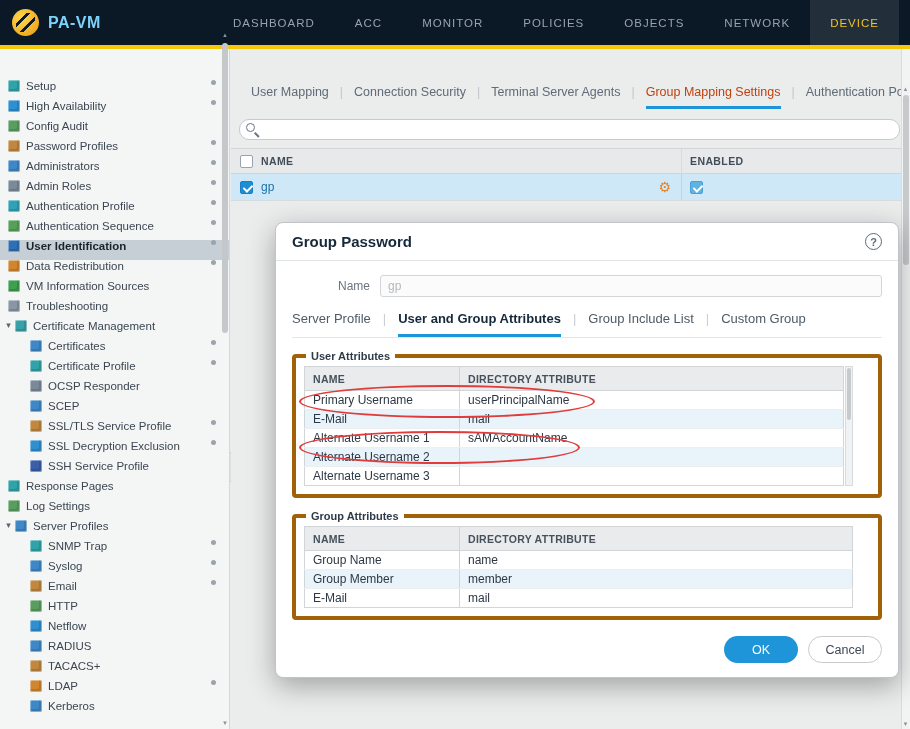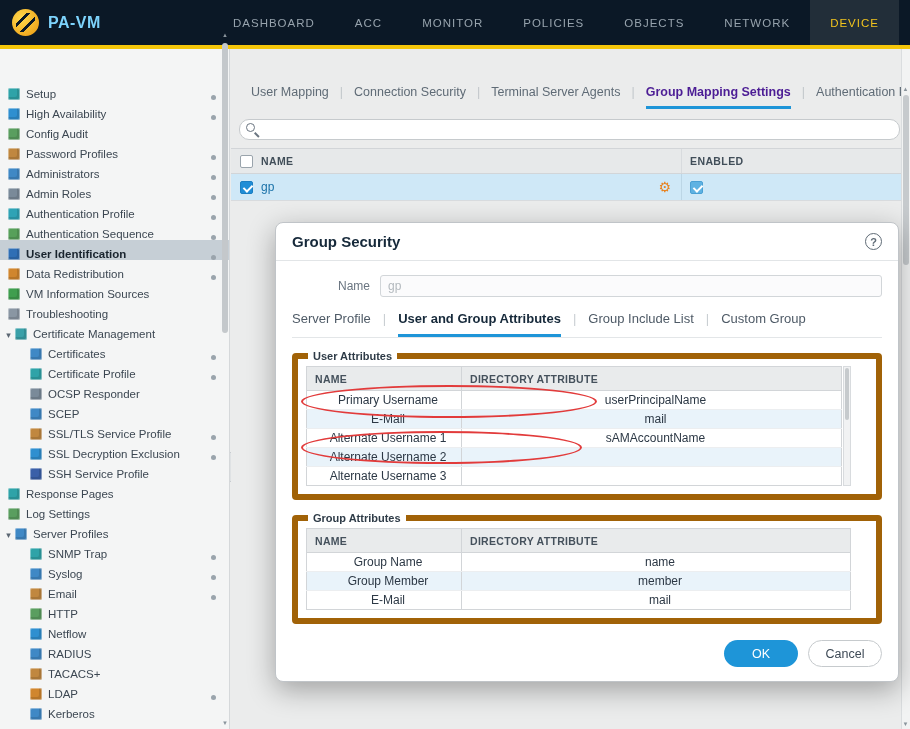--- a/index.html
+++ b/index.html
@@ -13,38 +13,38 @@
   .logo { width:27px; height:27px; border-radius:50%; background:radial-gradient(circle at 35% 35%, #ffd94d, #f0a81e 75%); position:relative; flex:none; }
   .logo::after { content:""; position:absolute; inset:4px; background:linear-gradient(135deg, transparent 28%, #0b1826 28% 38%, transparent 38% 60%, #0b1826 60% 70%, transparent 70%); }
   .brand-text { color:#7dd3fc; font-weight:bold; font-size:16px; letter-spacing:.5px; }
   .topnav { display:flex; align-items:stretch; margin-left:8px; }
   .nav-item { display:flex; align-items:center; padding:0 20px; color:#97a3ad; font-size:11.5px; letter-spacing:1px; cursor:default; }
   .nav-item.active { background:#222e39; color:#f2c41d; }
   .stripe { position:absolute; top:45px; left:0; right:0; height:4px; background:#f5c60a; }
 
   
   .sidebar { position:absolute; top:49px; left:0; bottom:0; width:230px; background:#f4f5f5; border-right:1px solid #d5d8da; padding-top:31px; overflow:hidden; }
-  .side-item { display:flex; align-items:flex-end; height:20px; padding-left:8px; padding-right:13px; font-size:11.5px; color:#3c4752; cursor:default; }
+  .side-item { display:flex; align-items:flex-start; height:20px; padding-left:8px; padding-right:13px; font-size:11.5px; color:#3c4752; cursor:default; }
   .side-item.expandable { padding-left:2px; }
   .side-item.child { padding-left:30px; }
   .side-item .caret { width:13px; flex:none; text-align:center; color:#5a6672; font-size:9px; }
   .side-item .icon { width:12px; height:12px; border-radius:2px; margin-right:6px; flex:none; box-shadow:inset 0 0 0 1px rgba(255,255,255,.4), inset -3px -3px 0 rgba(0,0,0,.12); }
   .side-item .lbl { flex:1 1 auto; white-space:nowrap; overflow:hidden; }
   .side-item .dot { width:5px; height:5px; border-radius:50%; background:#9aa4ac; flex:none; }
   .side-item.selected { background:#c6cfd6; font-weight:bold; color:#19242e; }
   .sb-scroll { position:absolute; top:31px; right:1px; bottom:2px; width:8px; }
   .sb-arrow { position:absolute; left:0; width:8px; font-size:6px; color:#8a949c; text-align:center; line-height:8px; }
   .sb-thumb { position:absolute; top:12px; left:1px; width:6px; height:290px; background:#c4c8cb; border-radius:3px; }
   .collapse-handle { position:absolute; left:230px; top:452px; width:9px; height:30px; background:#dfe2e4; border:1px solid #c8ccd0; border-left:none; border-radius:0 4px 4px 0; display:flex; align-items:center; justify-content:center; font-size:9px; color:#7a8590; cursor:pointer; }
 
   
   .content { position:absolute; left:231px; top:49px; right:0; bottom:0; background:#ebecec; }
   .content-tabs { margin:36px 0 0 20px; font-size:12.5px; color:#5f6b76; white-space:nowrap; overflow:hidden; width:650px; }
   .ctab { display:inline-block; padding-bottom:7px; cursor:pointer; }
-  .ctab.active { color:#4c1d95; font-weight:bold; border-bottom:3px solid #1e95d8; }
+  .ctab.active { color:#c2410c; font-weight:normal; border-bottom:3px solid #1e95d8; }
   .ctab-sep { color:#c2c7cb; margin:0 11px; }
   .search-row { position:relative; margin:10px 10px 0 8px; height:21px; }
   .mag { position:absolute; left:7px; top:4px; width:9px; height:9px; border:1.5px solid #6a7581; border-radius:50%; }
   .mag::after { content:""; position:absolute; width:6px; height:1.5px; background:#6a7581; transform:rotate(45deg); left:7px; top:10px; }
   .search-input { width:100%; height:21px; border:1px solid #c6cacd; border-radius:10px; background:#fff; padding:0 8px 0 26px; font-size:12px; color:#333; outline:none; }
   .gm-table { margin-top:8px; }
   .gm-header { display:flex; height:26px; background:#e7e9ea; border-top:1px solid #d2d5d8; border-bottom:1px solid #d2d5d8; align-items:center; font-size:10.5px; font-weight:bold; color:#414e59; letter-spacing:.4px; }
   .col-check { width:30px; display:flex; justify-content:center; flex:none; }
   .col-name { width:420px; flex:none; display:flex; align-items:center; }
   .col-enabled { flex:1; padding-left:8px; border-left:1px solid #d8dbde; align-self:stretch; display:flex; align-items:center; }
@@ -65,28 +65,28 @@
   .modal-title-row { height:38px; display:flex; align-items:center; padding:0 16px; border-bottom:1px solid #e2e5e7; }
   .modal-title { font-size:15px; color:#16293a; font-weight:bold; }
   .help { margin-left:auto; width:17px; height:17px; border:1.5px solid #5f6b76; border-radius:50%; color:#5f6b76; font-size:11px; font-weight:bold; display:flex; align-items:center; justify-content:center; cursor:pointer; }
   .name-row { display:flex; align-items:center; margin:14px 16px 0 16px; }
   .name-label { width:88px; text-align:right; color:#6a7581; font-size:12px; padding-right:10px; flex:none; }
   .name-input { flex:1; height:22px; border:1px solid #d2d6d9; border-radius:3px; background:#fbfbfc; color:#b3b9be; font-size:12px; display:flex; align-items:center; padding-left:7px; }
   .dlg-tabs { margin:14px 16px 0 16px; font-size:13px; color:#4e5a66; border-bottom:1px solid #e3e6e8; white-space:nowrap; }
   .dtab { display:inline-block; padding-bottom:8px; cursor:pointer; }
   .dtab.active { color:#16293a; font-weight:bold; border-bottom:3px solid #1e95d8; }
   .dtab-sep { color:#c9ced2; margin:0 12px; }
-  fieldset.attr-fs { margin:12px 16px 0 16px; border:6px solid #a16207; border-radius:4px; padding:4px 25px 8px 8px; }
+  fieldset.attr-fs { margin:12px 16px 0 16px; border:4px solid #a16207; border-radius:4px; padding:4px 25px 8px 8px; }
   fieldset.attr-fs legend { font-size:11px; font-weight:bold; color:#2e3b47; padding:0 5px; margin-left:2px; }
   .tbl-wrap { position:relative; }
   table.attr { width:100%; border-collapse:collapse; font-size:12px; color:#2c3845; }
   .tbl-wrap.scroll table.attr { width:calc(100% - 9px); }
   table.attr th { background:#e9ebec; border:1px solid #d2d5d8; height:24px; text-align:left; padding-left:8px; font-size:10.5px; color:#45515c; letter-spacing:.3px; font-weight:bold; }
   table.attr th.c1 { width:155px; }
-  table.attr td { border-left:1px solid #d2d5d8; border-right:1px solid #d2d5d8; border-bottom:1px solid #eceef0; height:19px; padding-left:8px;text-align:center; }
+  table.attr td { border-left:1px solid #d2d5d8; border-right:1px solid #d2d5d8; border-bottom:1px solid #eceef0; height:19px; padding-left:8px; }
   table.attr tr:last-child td { border-bottom:1px solid #d2d5d8; }
   table.attr tbody tr:nth-child(even) td { background:#e9f3fa; }
   .vscroll { position:absolute; top:0; right:0; bottom:0; width:8px; background:#f1f2f3; border:1px solid #d8dbde; }
   .vthumb { position:absolute; top:1px; left:1px; width:4px; height:44%; background:#c6cacd; border-radius:2px; }
   .btn-row { display:flex; justify-content:flex-end; gap:10px; margin:16px 16px 14px 0; }
   .btn { height:27px; border-radius:14px; font-size:12.5px; display:flex; align-items:center; justify-content:center; cursor:pointer; font-family:"Liberation Sans",sans-serif; }
   .btn-ok { width:74px; background:#1e95d8; color:#fff; border:none; }
   .btn-cancel { width:74px; background:#fff; color:#3e4a56; border:1px solid #c6cacd; }
 
   .ellipse { position:absolute; border:2px solid #e23b3b; border-radius:50%; pointer-events:none; }
@@ -305,21 +305,21 @@
   </main>
 
   <div class="content-scroll">
     <div class="cs-arrow" style="top:36px;">▲</div>
     <div class="cs-thumb"></div>
     <div class="cs-arrow" style="bottom:0;">▼</div>
   </div>
 
   <div class="modal">
     <div class="modal-title-row">
-      <span class="modal-title">Group Security</span>
+      <span class="modal-title">Group Password</span>
       <span class="help">?</span>
     </div>
 
     <div class="name-row">
       <span class="name-label">Name</span>
       <div class="name-input">gp</div>
     </div>
 
     <div class="dlg-tabs" id="dlg-tabs"><span class="dtab">Server Profile</span><span class="dtab-sep">|</span><span class="dtab active">User and Group Attributes</span><span class="dtab-sep">|</span><span class="dtab">Group Include List</span><span class="dtab-sep">|</span><span class="dtab">Custom Group</span></div>
 

